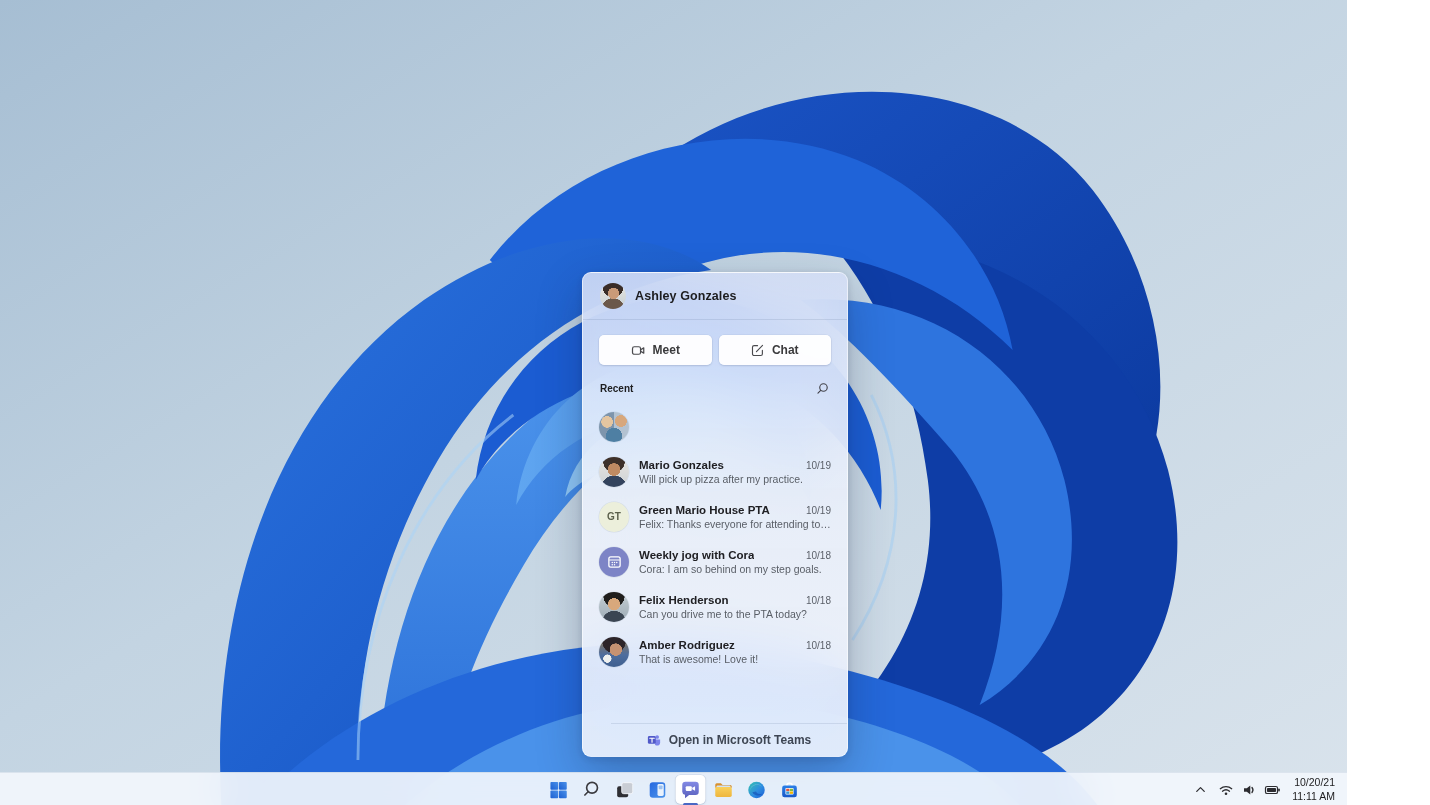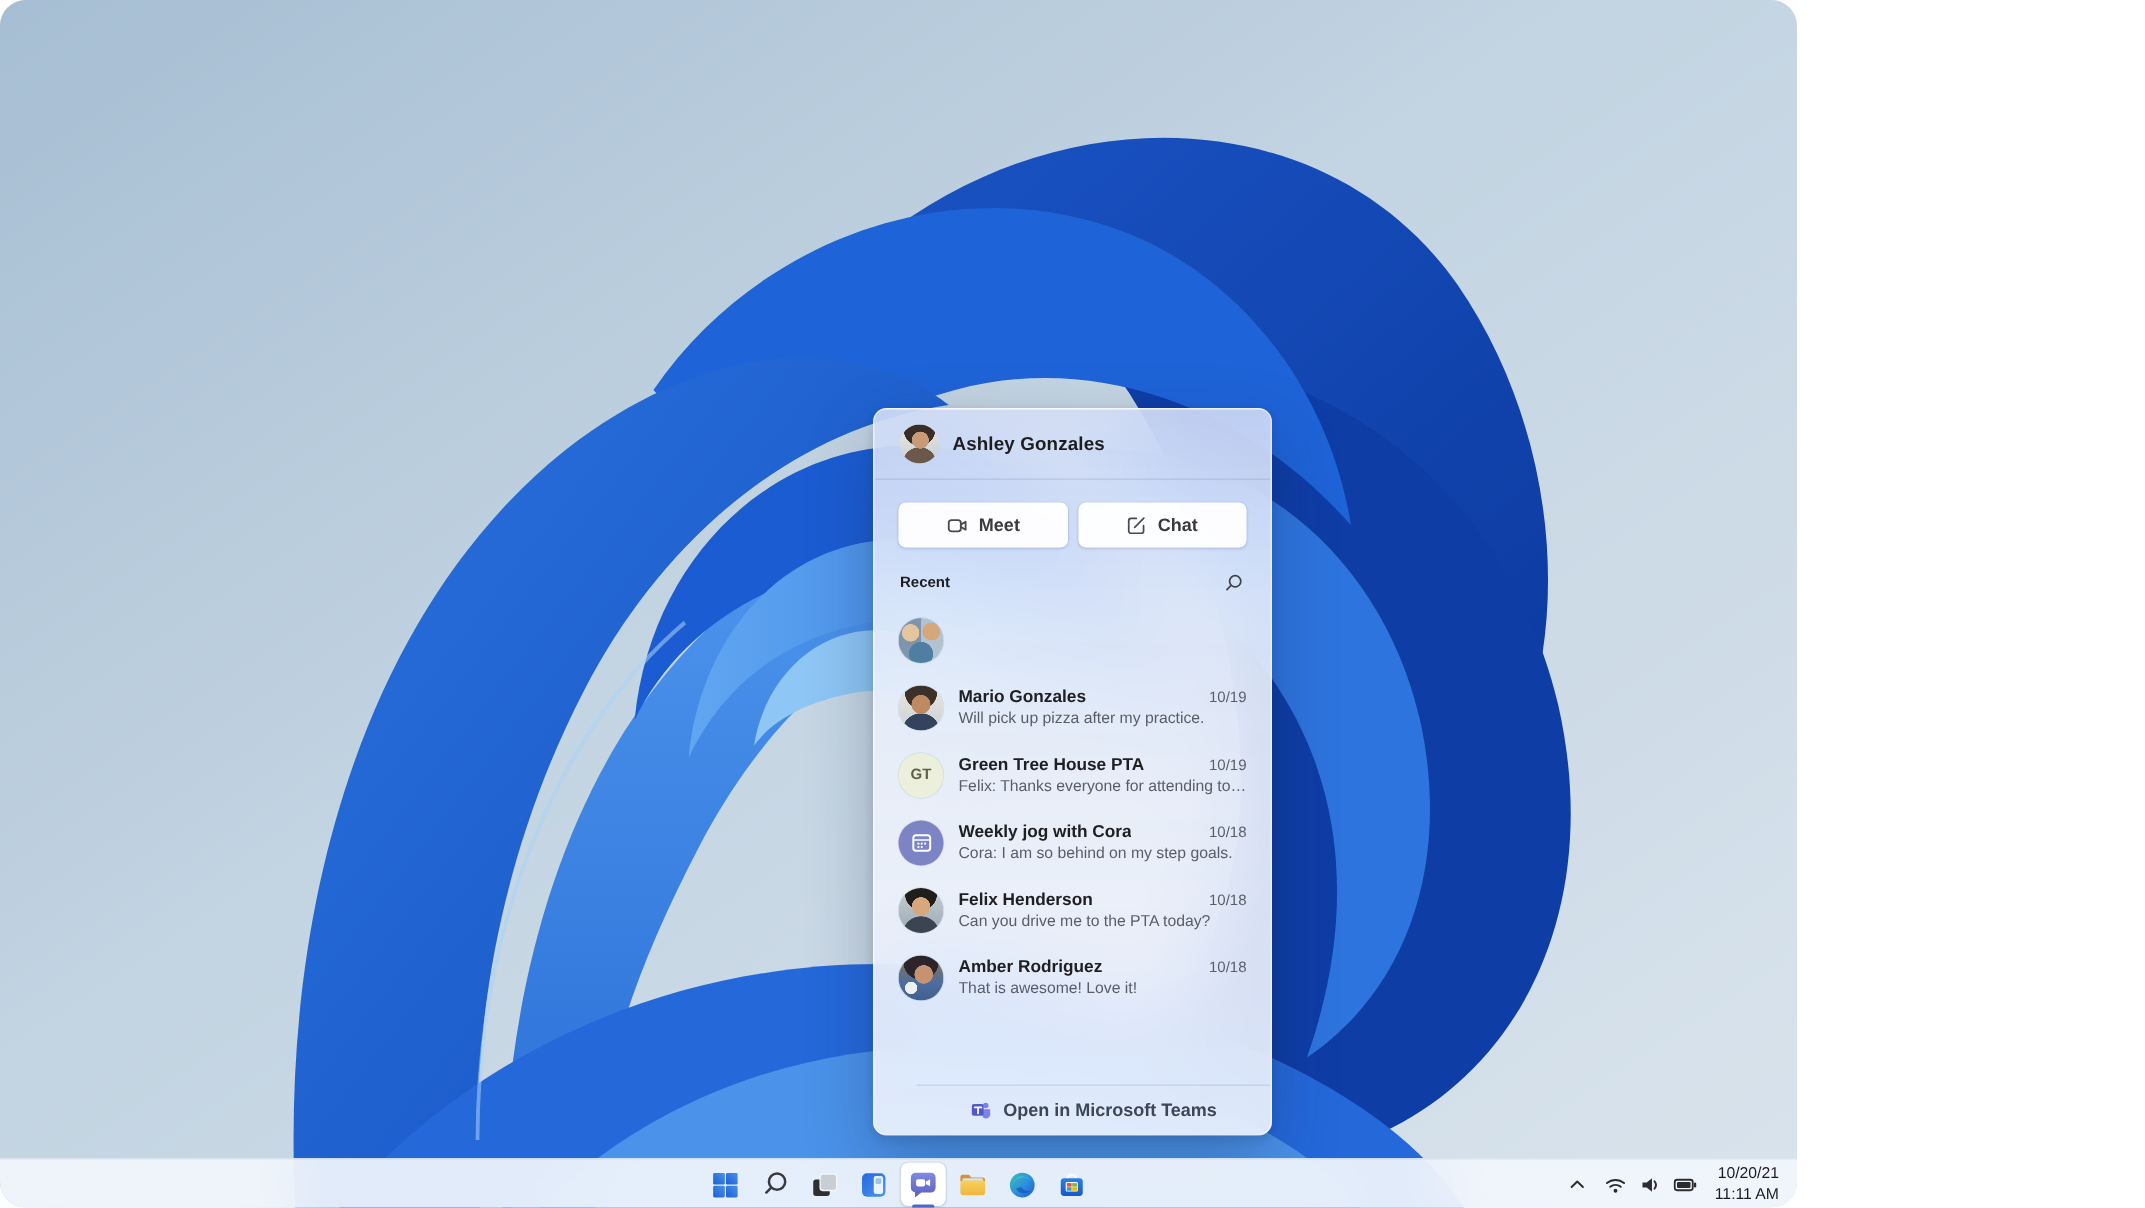--- a/index.html
+++ b/index.html
@@ -1,19 +1,19 @@
 <!DOCTYPE html>
 <html><head>
 <meta charset="utf-8">
 <style>
   * { margin:0; padding:0; box-sizing:border-box; }
   html,body { width:1430px; height:805px; overflow:hidden; }
   body { font-family:"Liberation Sans", sans-serif; }
 
-  .desktop { position:relative; width:1198px; height:805px; overflow:hidden;border-radius:17px; }
+  .desktop { position:relative; width:1347px; height:805px; overflow:hidden; }
   .wallpaper { position:absolute; inset:0; width:100%; height:100%; display:block; }
 
   
   .flyout {
     position:absolute; left:582px; top:272px; width:266px; height:485px;
     border-radius:9px;
     background:linear-gradient(180deg, rgba(213,222,245,.88) 0%, rgba(233,238,249,.88) 26%, rgba(241,244,251,.9) 100%);
     backdrop-filter: blur(28px) saturate(1.25);
     -webkit-backdrop-filter: blur(28px) saturate(1.25);
     box-shadow:0 18px 45px rgba(20,35,70,.28), 0 2px 8px rgba(20,35,70,.14);
@@ -222,21 +222,21 @@
         <span class="conv-time">10/19</span>
       </div>
       <div class="conv-preview">Will pick up pizza after my practice.</div>
     </div>
   </div>
 
   <div class="conv-row">
     <div class="conv-avatar av-initials">GT</div>
     <div class="conv-texts">
       <div class="conv-top">
-        <span class="conv-name">Green Tree House PTA</span>
+        <span class="conv-name">Green Mario House PTA</span>
         <span class="conv-time">10/19</span>
       </div>
       <div class="conv-preview">Felix: Thanks everyone for attending today.</div>
     </div>
   </div>
 
   <div class="conv-row">
     <div class="conv-avatar av-calendar">
             <svg width="15" height="15" viewBox="0 0 16 16">
               <rect x="2" y="3" width="12" height="11" rx="2" fill="none" stroke="#ffffff" stroke-width="1.4"></rect>

